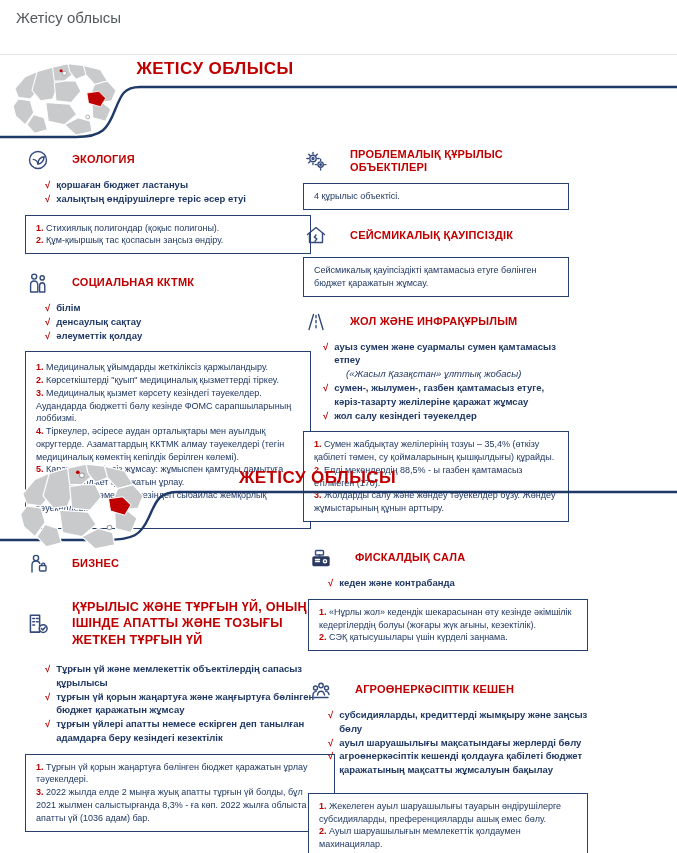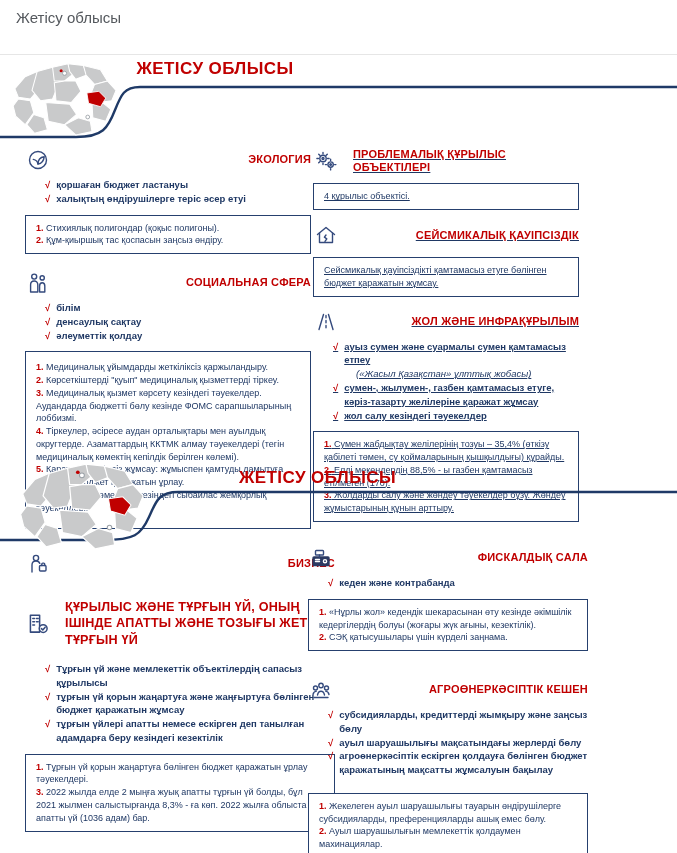--- a/index.html
+++ b/index.html
@@ -14,26 +14,26 @@
   #panel2{top:455px;height:398px;}
   .swoosh{position:absolute;left:0;top:0;width:677px;height:140px;pointer-events:none;}
   .map{position:absolute;}
   #map1{left:8px;top:4px;width:120px;height:80px;}
   #map2{left:14px;top:4px;width:144px;height:94px;}
   .panel-title{position:absolute;color:#C00000;font-weight:bold;font-size:17px;letter-spacing:.4px;white-space:nowrap;text-align:center;}
   #panel1 .panel-title{left:105px;top:4px;width:220px;}
   #panel2 .panel-title{left:200px;top:13px;width:235px;}
   .col{position:absolute;}
   #p1-left{left:25px;top:92px;width:286px;}
-  #p1-right{left:313px;top:93px;width:266px;text-decoration:underline;}
+  #p1-right{left:303px;top:93px;width:266px;}
   #p2-left{left:25px;top:96px;width:310px;}
   #p2-right{left:308px;top:90px;width:280px;}
   .section{margin-top:12px;}
   .section:first-child{margin-top:0;}
-  .sec-head{display:flex;align-items:center;gap:14px;justify-content:space-between;}
+  .sec-head{display:flex;align-items:center;gap:21px;}
   .sec-head .icon{flex:0 0 auto;width:26px;height:26px;display:flex;align-items:center;justify-content:center;}
   .icon svg{stroke:#344a7d;fill:none;stroke-width:1.4;stroke-linecap:round;stroke-linejoin:round;}
   .sec-title{color:#C00000;font-weight:bold;font-size:11px;letter-spacing:.2px;line-height:1.2;}
   .big .sec-title{font-size:12.6px;line-height:1.3;}
   .bullets{margin:5px 0 0 20px;}
   .bullet{display:flex;gap:6px;color:#1F3864;font-weight:bold;font-size:9.5px;line-height:1.45;}
   .chk{color:#C00000;flex:0 0 auto;}
   .note{margin-left:23px;color:#1F3864;font-style:italic;font-size:9.5px;line-height:1.45;}
   .riskbox{border:1.5px solid #26406e;border-radius:0;padding:6px 10px;margin-top:9px;
            color:#1F3864;font-size:9px;line-height:1.42;background:#fff;}
@@ -105,21 +105,21 @@
     <div class="section mt-lg">
       <div class="sec-head">
         <span class="icon">
           <svg width="24" height="24" viewBox="0 0 24 24" fill="#2b3a63" stroke="none">
               <circle cx="8.2" cy="5.6" r="2.5"></circle>
               <path d="M4.6 21v-7.2c0-2.3 1.5-3.8 3.6-3.8s3.6 1.5 3.6 3.8V21z"></path>
               <circle cx="16.2" cy="6.9" r="2.1"></circle>
               <path d="M13.6 21v-6c0-2 1.1-3.2 2.6-3.2s2.6 1.2 2.6 3.2V21z"></path>
             </svg>
         </span>
-        <span class="sec-title">СОЦИАЛЬНАЯ СФЕРА</span>
+        <span class="sec-title">СОЦИАЛЬНАЯ ККТМК</span>
       </div>
       <div class="bullets">
         <div class="bullet">
             <span class="chk">√</span>
             <span>білім</span>
           </div>
         <div class="bullet">
             <span class="chk">√</span>
             <span>денсаулық  сақтау</span>
           </div>
@@ -326,21 +326,21 @@
         <div class="bullet">
             <span class="chk">√</span>
             <span>субсидияларды, кредиттерді жымқыру және заңсыз бөлу</span>
           </div>
         <div class="bullet">
             <span class="chk">√</span>
             <span>ауыл шаруашылығы мақсатындағы жерлерді бөлу</span>
           </div>
         <div class="bullet">
             <span class="chk">√</span>
-            <span>агроөнеркәсіптік ескірген қолдауға бөлінген бюджет қаражатының мақсатты жұмсалуын бақылау</span>
+            <span>агроөнеркәсіптік кешенді қолдауға қабілеті бюджет қаражатының мақсатты жұмсалуын бақылау</span>
           </div>
       </div>
       <div class="riskbox" style="margin-top:16px;">
         <div class="ritem"><span class="rnum">1.</span> <span>Жекелеген ауыл шаруашылығы тауарын өндірушілерге субсидияларды, преференцияларды ашық емес бөлу.</span></div>
         <div class="ritem"><span class="rnum">2.</span> <span>Ауыл шаруашылығын мемлекеттік қолдаумен махинациялар.</span></div>
         <div class="ritem"><span class="rnum">3.</span> <span>Агроөнеркәсіптік кешенді қолдауға бөлінген бюджет қаражатын жымқыру.</span></div>
 
       </div>
     </div>
   </div>

